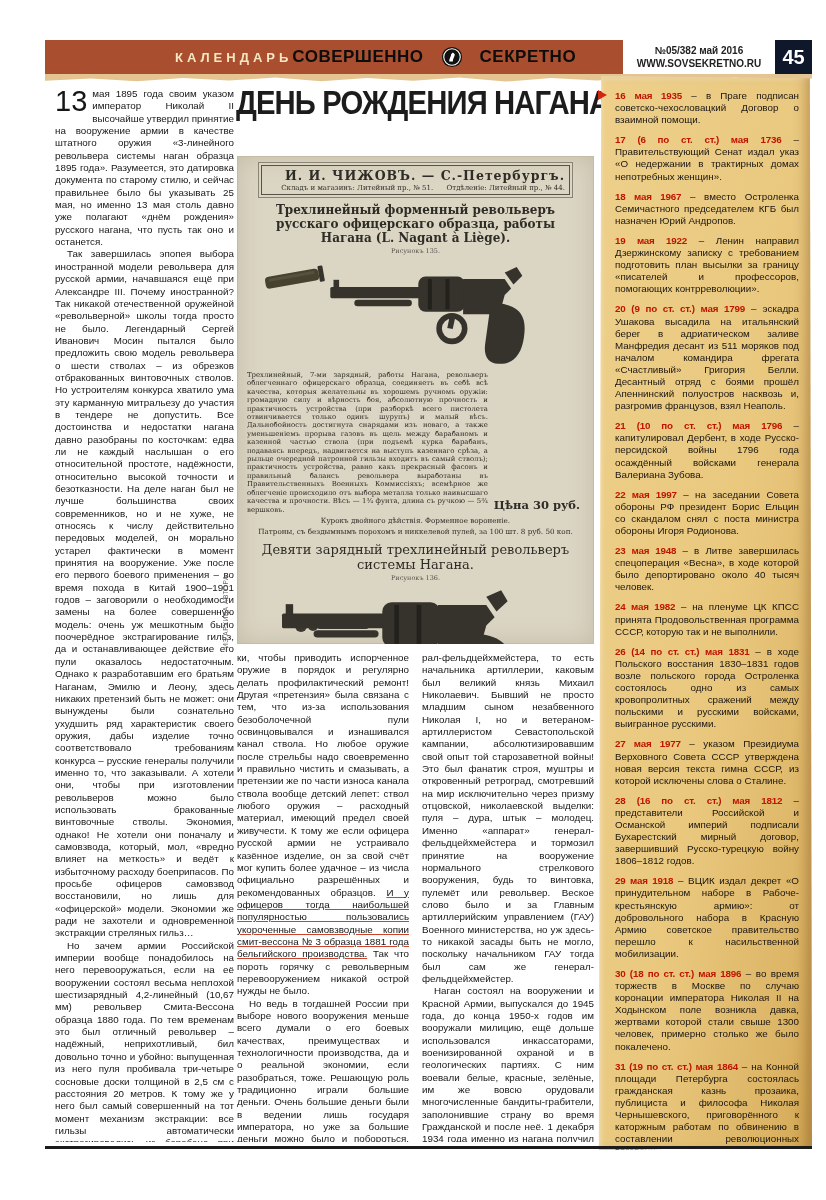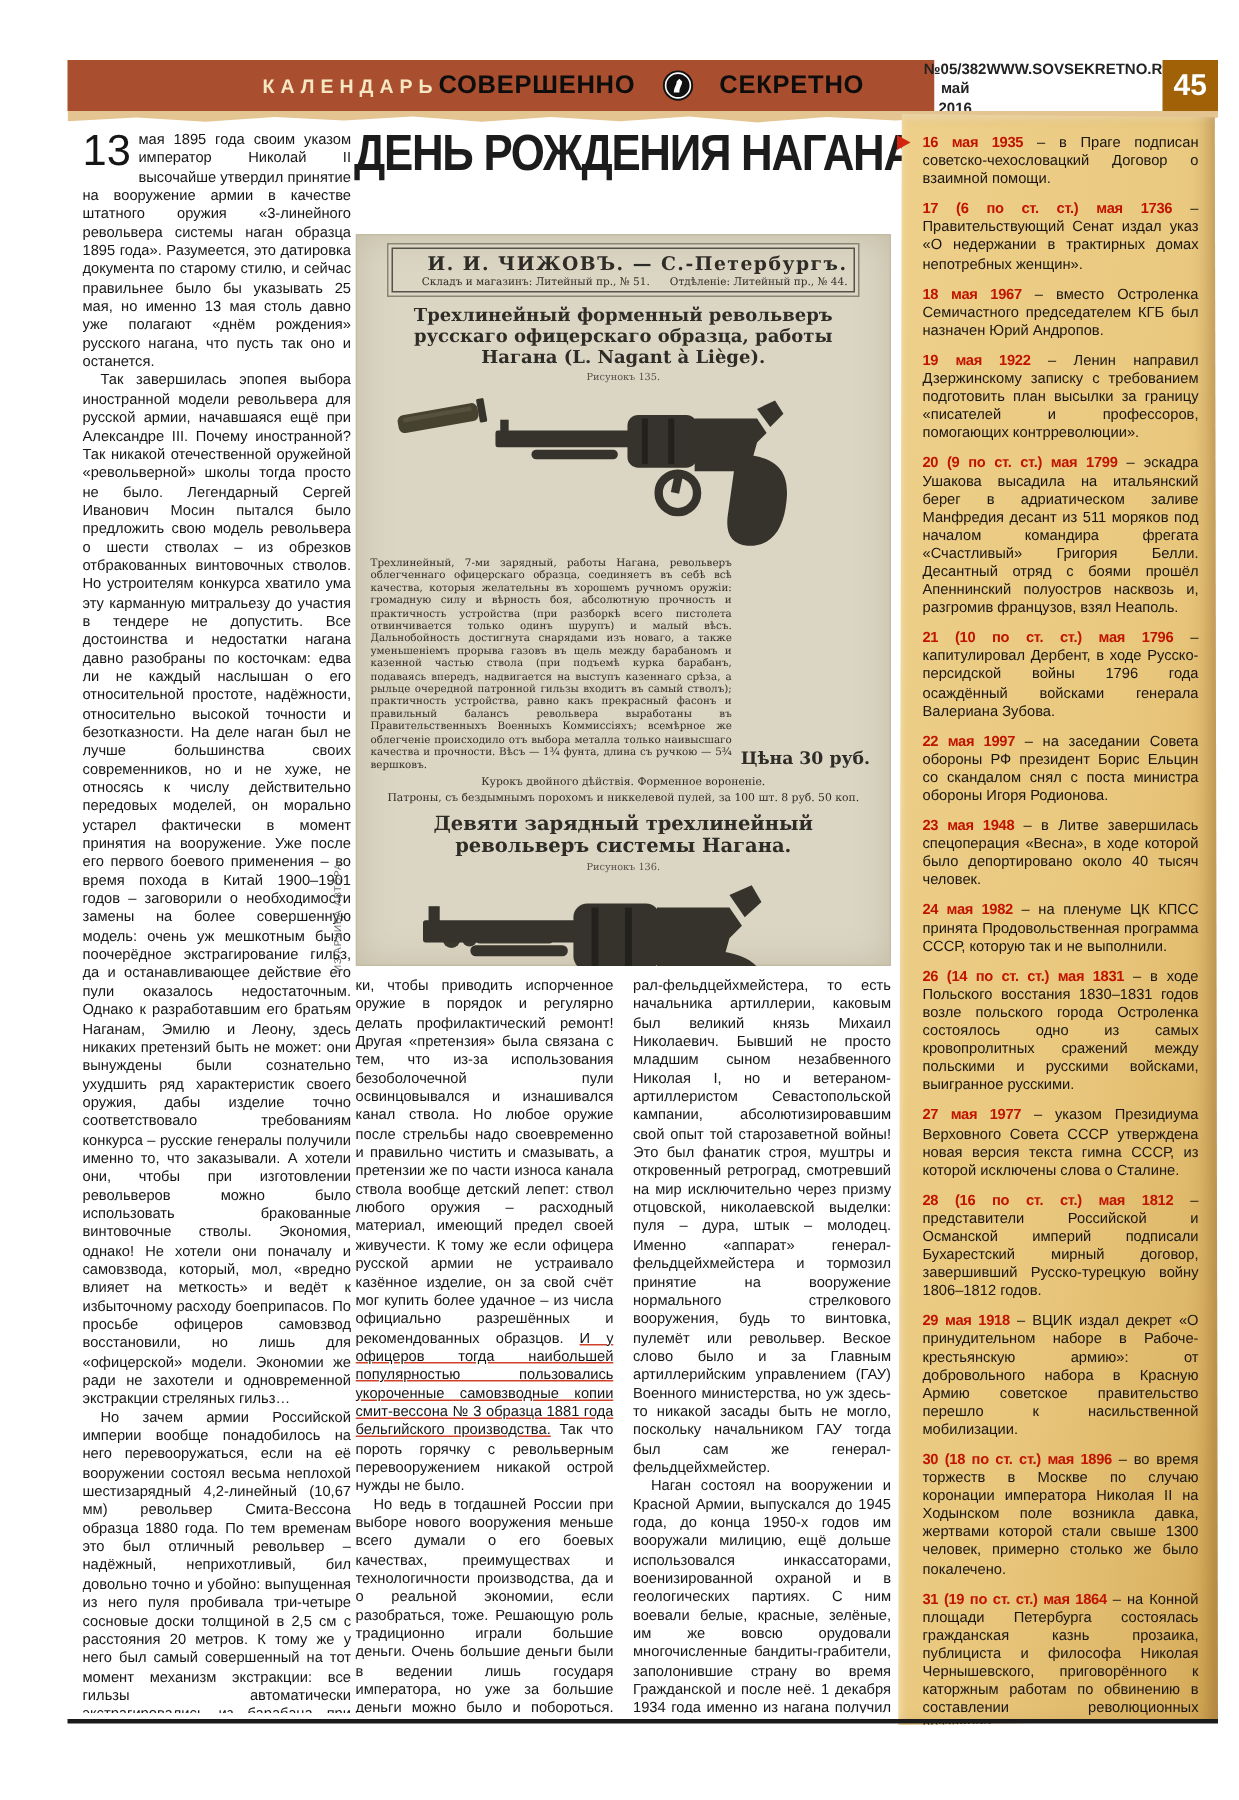--- a/index.html
+++ b/index.html
@@ -6,23 +6,23 @@
   .page{position:relative;width:826px;height:1200px;background:#ffffff;overflow:hidden;
         font-family:"Liberation Sans",sans-serif;color:#1c1c1c;}
 
   
   .hd{position:absolute;left:45px;top:40px;width:767px;height:34px;display:flex;}
   .hd-left{flex:1;background:#a94e2e;display:flex;align-items:center;}
   .hd-cal{color:#f6e7c2;font-size:13px;font-weight:bold;letter-spacing:4px;margin-left:130px;}
   .hd-brand{display:flex;align-items:center;gap:17px;color:#0d0d0d;
             font-size:17px;font-weight:800;letter-spacing:.5px;}
   .hd-emblem{width:22px;height:22px;flex:none;}
-  .hd-issue{background:#ffffff;width:152px;display:flex;flex-direction:row;justify-content:center;
+  .hd-issue{background:#ffffff;width:152px;display:flex;flex-direction:column;justify-content:center;
             text-align:center;font-size:10px;font-weight:bold;line-height:1.3;color:#222;}
-  .hd-page{background:#a16207;width:37px;display:flex;align-items:center;justify-content:center;
+  .hd-page{background:#0f172a;width:37px;display:flex;align-items:center;justify-content:center;
            color:#fff;font-size:20px;font-weight:bold;}
   .torn{position:absolute;left:45px;top:74px;width:767px;height:8px;background:#e4c491;
         clip-path:polygon(0 0,100% 0,100% 55%,95% 95%,90% 45%,84% 85%,78% 40%,72% 80%,66% 50%,60% 95%,54% 45%,48% 85%,42% 50%,36% 90%,30% 45%,24% 80%,18% 50%,12% 90%,6% 55%,0 85%);}
 
   
   .col{position:absolute;text-align:justify;font-size:9.8px;line-height:12.35px;color:#161616;overflow:hidden;}
   .col p{margin:0;}
   .col p + p{text-indent:12px;}
   #col1{left:55px;top:88px;width:179px;height:1054px;}
   #col2{left:237px;top:652px;width:172px;height:490px;}
@@ -42,21 +42,21 @@
 
   
   .ad{position:absolute;left:237px;top:156px;width:357px;height:488px;background:#dbd5c3;
       box-shadow:inset 0 0 0 1px #c3bca4, inset 0 0 24px rgba(120,110,80,.25);
       font-family:"DejaVu Serif",serif;color:#2e2c26;overflow:hidden;padding:6px 10px;box-sizing:border-box;}
   .ad-frame{border:1px solid #56524a;box-shadow:0 0 0 2px #dbd5c3,0 0 0 3px #8a8475;
             margin:3px 14px 8px;padding:2px 4px;text-align:right;}
   .ad-shop1{font-size:12.5px;font-weight:bold;letter-spacing:1px;}
   .ad-shop2{font-size:7px;margin-top:1px;}
   .ad-sec-title{font-size:12px;font-weight:bold;text-align:center;line-height:14px;margin:4px 6px 2px;}
-  .ad-sec-title2{font-size:13px;font-weight:bold;text-align:center;margin:6px 0 0;}
+  .ad-sec-title2{font-size:13px;font-weight:normal;text-align:center;margin:6px 0 0;}
   .ad-fig{font-size:6.5px;text-align:center;color:#55524a;margin:2px 0;}
   .gunbox{position:relative;}
   #gun1{height:112px;}
   #gun1 svg.gun{position:absolute;right:-2px;top:-2px;}
   #gun1 svg.cart{position:absolute;left:16px;top:10px;transform:rotate(-10deg);}
   #gun2{height:130px;}
   #gun2 svg.gun{position:absolute;left:28px;top:-4px;}
   #gun2 svg.pin{position:absolute;left:46px;top:34px;}
   .ad-smalltext{font-size:6.9px;line-height:8.4px;text-align:justify;}
   .ad-row{display:flex;align-items:flex-end;gap:6px;margin-top:2px;}

